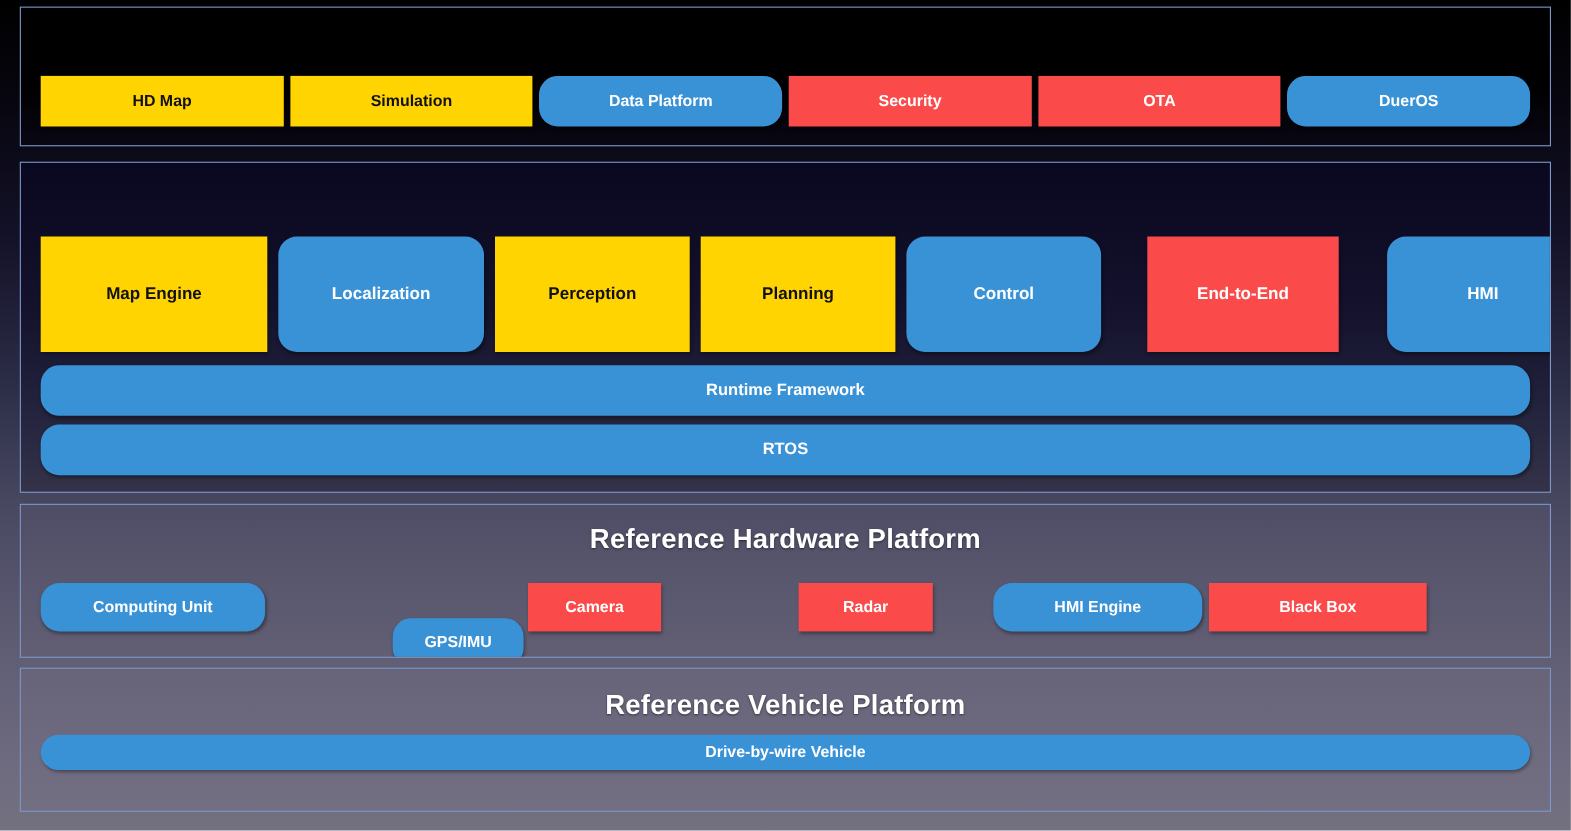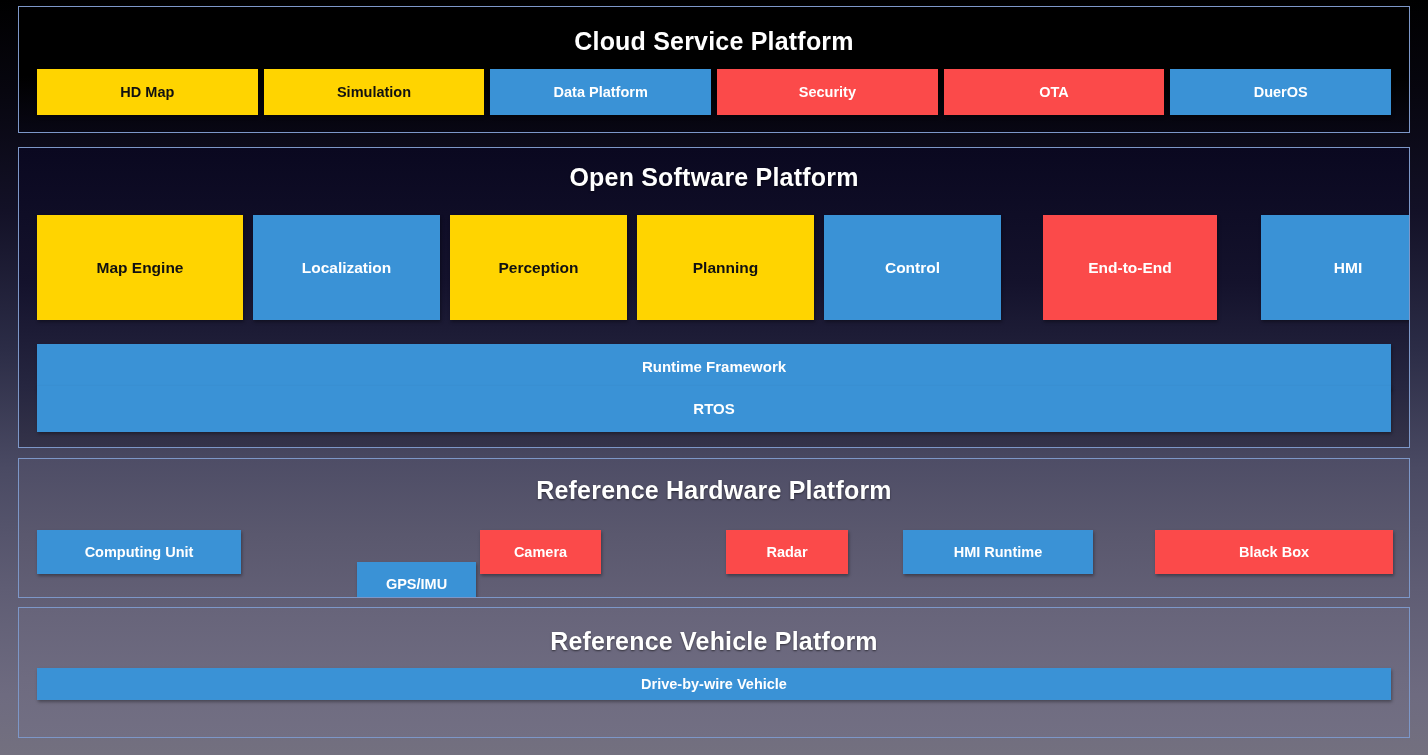--- a/index.html
+++ b/index.html
@@ -87,21 +87,21 @@
     display: flex;
     align-items: center;
     justify-content: center;
     text-align: center;
     font-weight: bold;
     line-height: 1.15;
     box-shadow: 1px 2px 3px rgba(0,0,0,0.35);
     user-select: none;
   }
   .c-yellow { background: #ffd400; color: #111111; }
-  .c-blue   { background: #3a92d6; color: #ffffff; }
+  .c-blue   { background: #3a92d6; color: #ffffff; border-radius: 17px; }
   .c-red    { background: #fb4a4a; color: #ffffff; }
 
   
   .cloud-row {
     position: absolute;
     left: 18px;
     right: 18px;
     top: 62px;
     display: flex;
     gap: 6px;
@@ -134,21 +134,21 @@
   .sw-row .block.w-hmi   { flex: 0 0 174px; margin-left: 34px; }
 
   
   .sw-bar {
     position: absolute;
     left: 18px;
     right: 18px;
     height: 46px;
     font-size: 15px;
   }
-  .sw-bar-runtime { top: 196px; }
+  .sw-bar-runtime { top: 184px; }
   .sw-bar-rtos    { top: 238px; }
 
   
   .hw-row {
     position: absolute;
     left: 18px;
     right: 18px;
     top: 71px;
     height: 44px;
   }
@@ -157,55 +157,53 @@
     top: 0;
     height: 44px;
     font-size: 14.5px;
   }
   .hw-computing { left: 0px;    width: 204px; }
   .hw-gps       { left: 320px;  width: 119px; margin-top: 32px; }
   .hw-camera    { left: 443px;  width: 121px; }
   .hw-lidar     { left: 568px;  width: 117px; }
   .hw-radar     { left: 689px;  width: 122px; }
   .hw-hmi       { left: 866px;  width: 190px; }
-  .hw-blackbox  { left: 1118px; width: 238px; }
+  .hw-blackbox  { left: 1062px; width: 198px; }
 
   
   .veh-bar {
     position: absolute;
     left: 18px;
     right: 18px;
     top: 60px;
     height: 32px;
     font-size: 14.5px;
   }
 </style>
 </head>
 <body>
 
 <div class="stack">
 
   <section class="panel panel-cloud">
     <div class="panel-inner">
-      <h2 class="panel-title">Cloud Service Platform</h2>
 
       <div class="cloud-row">
         <div class="block c-yellow">HD Map</div>
         <div class="block c-yellow">Simulation</div>
         <div class="block c-blue">Data Platform</div>
         <div class="block c-red">Security</div>
         <div class="block c-red">OTA</div>
         <div class="block c-blue">DuerOS</div>
       </div>
     </div>
   </section>
 
   <section class="panel panel-software">
     <div class="panel-inner">
-      <h2 class="panel-title">Open Software Platform</h2>
 
       <div class="sw-row">
         <div class="block c-yellow w-map">Map Engine</div>
         <div class="block c-blue w-loc">Localization</div>
         <div class="block c-yellow w-per">Perception</div>
         <div class="block c-yellow w-pla">Planning</div>
         <div class="block c-blue w-con">Control</div>
         <div class="block c-red w-e2e">End-to-End</div>
         <div class="block c-blue w-hmi">HMI</div>
       </div>
@@ -217,21 +215,21 @@
 
   <section class="panel panel-hardware">
     <div class="panel-inner">
       <h2 class="panel-title panel-hd-title">Reference Hardware Platform</h2>
 
       <div class="hw-row">
         <div class="block c-blue hw-computing">Computing Unit</div>
         <div class="block c-blue hw-gps">GPS/IMU</div>
         <div class="block c-red hw-camera">Camera</div>
         <div class="block c-red hw-radar">Radar</div>
-        <div class="block c-blue hw-hmi">HMI Runtime</div>
+        <div class="block c-blue hw-hmi">HMI Engine</div>
         <div class="block c-red hw-blackbox">Black Box</div>
       </div>
     </div>
   </section>
 
   <section class="panel panel-vehicle">
     <div class="panel-inner">
       <h2 class="panel-title">Reference Vehicle Platform</h2>
 
       <div class="block c-blue veh-bar">Drive-by-wire Vehicle</div>

